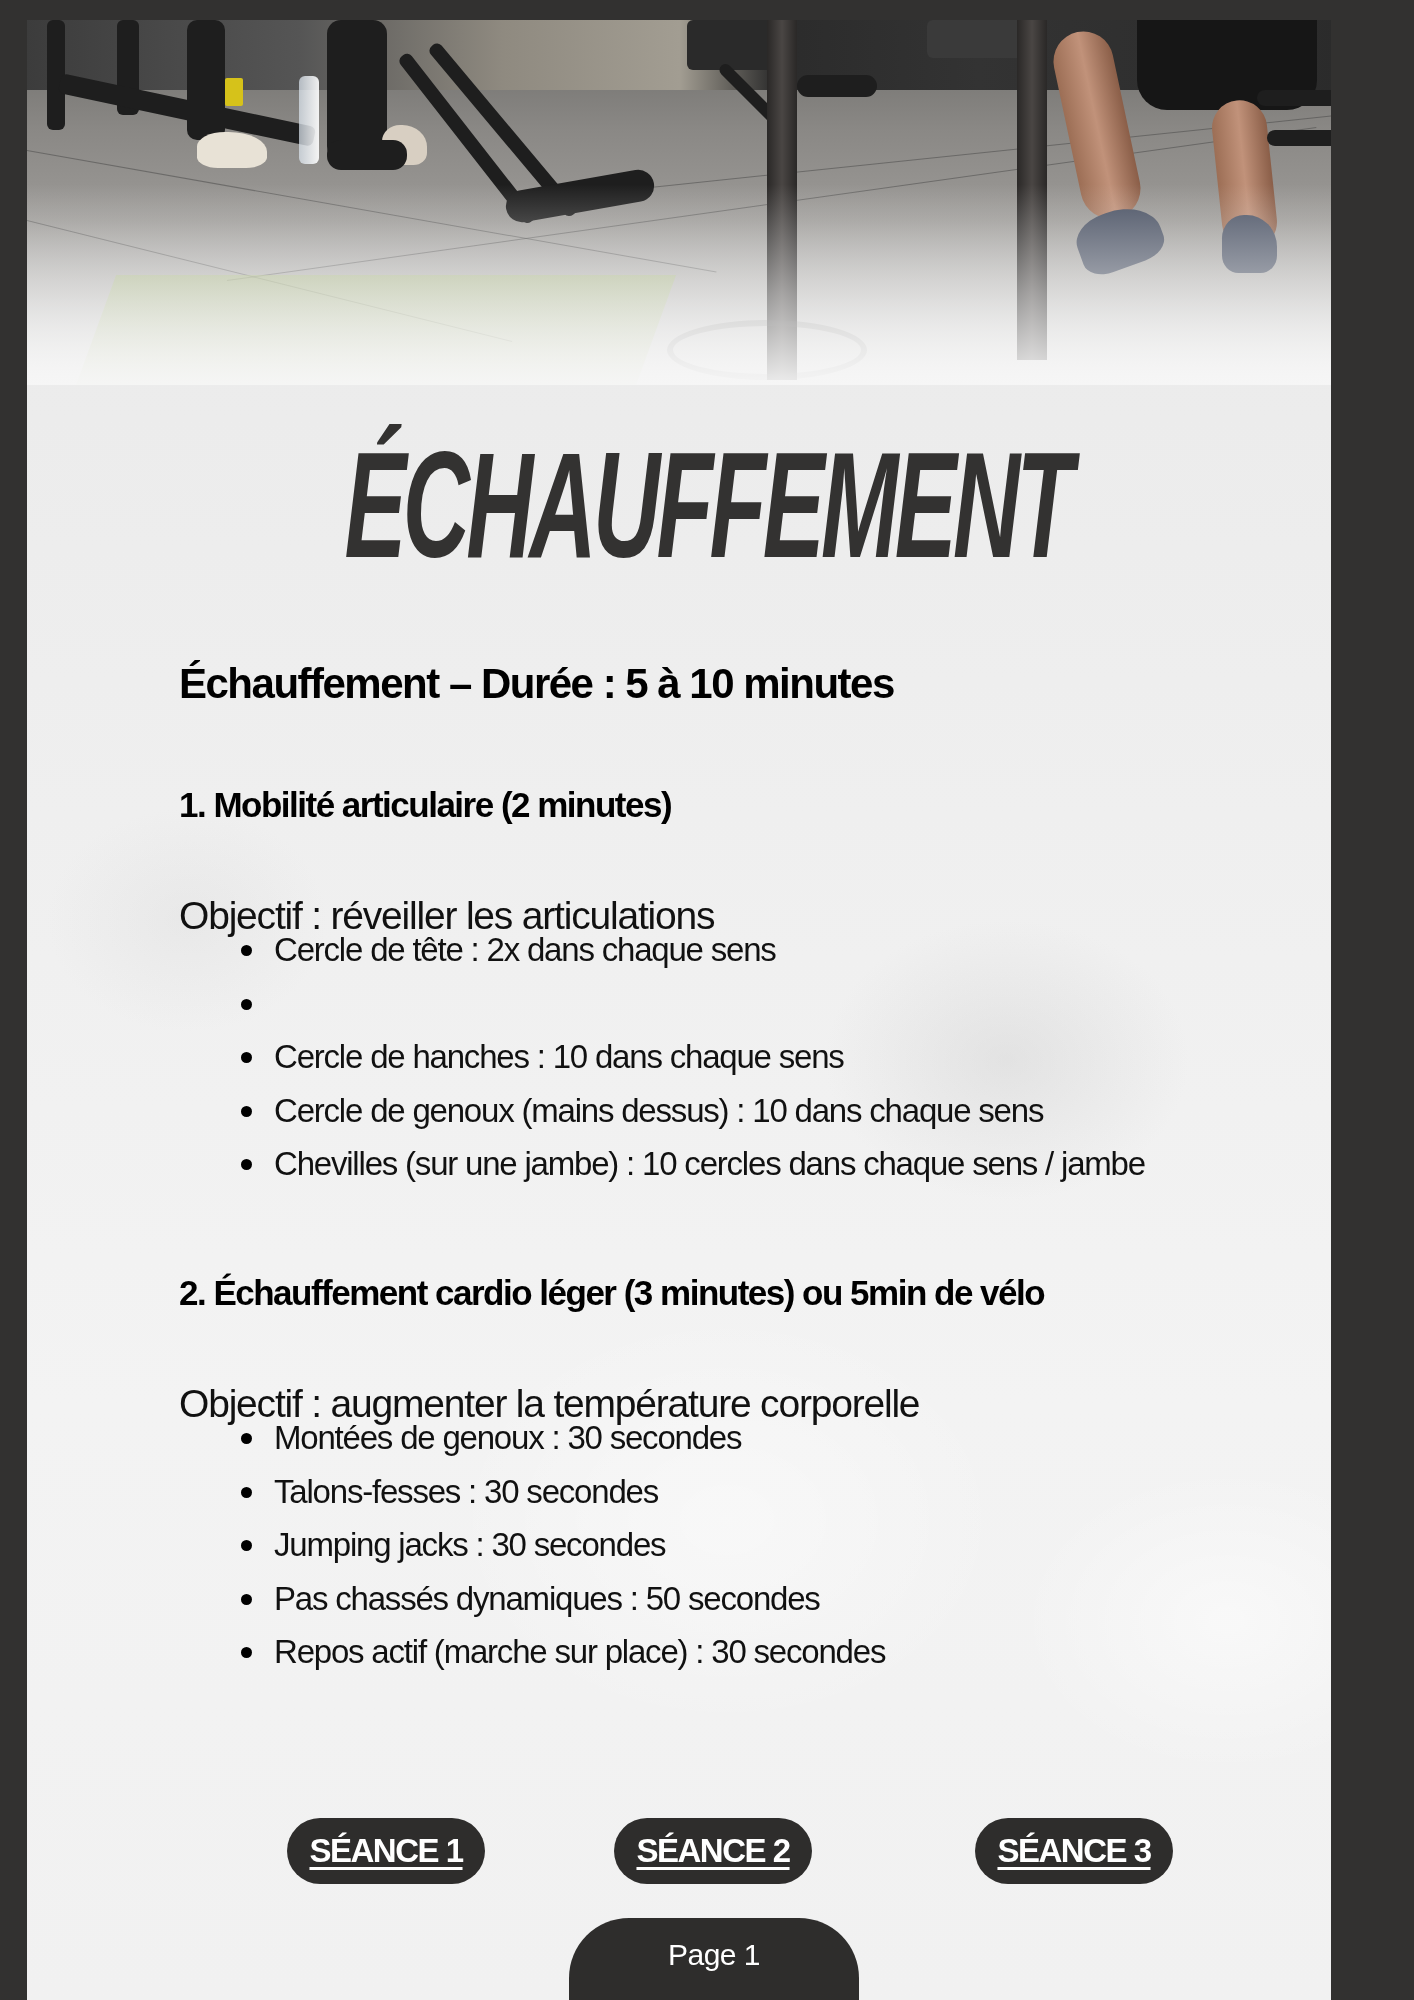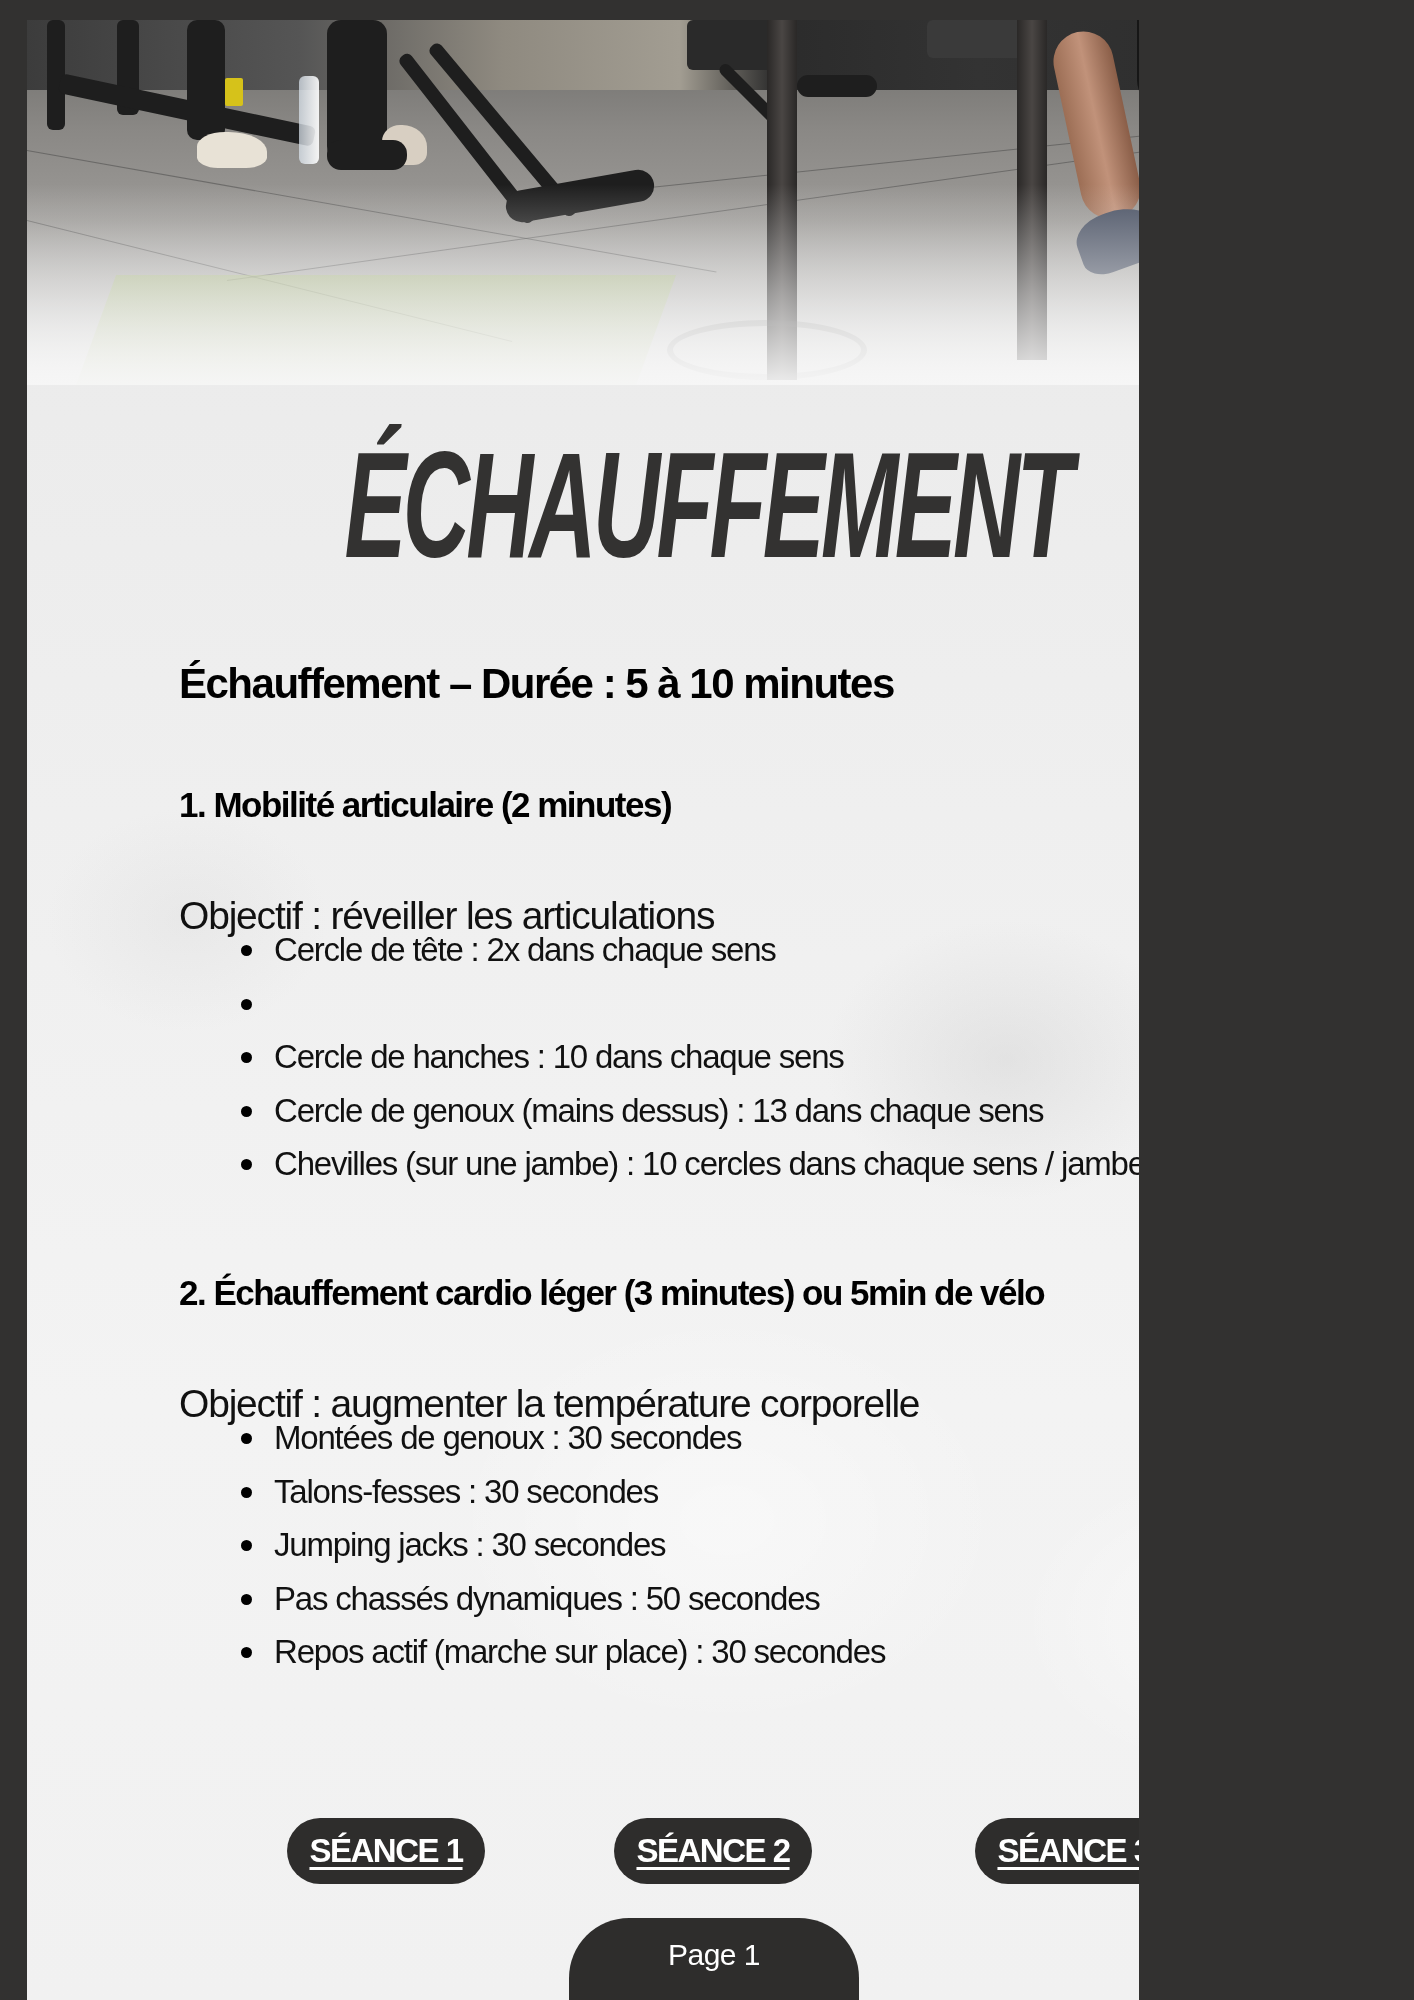--- a/index.html
+++ b/index.html
@@ -5,21 +5,21 @@
   * { box-sizing: border-box; margin: 0; padding: 0; }
   html, body { width: 1414px; height: 2000px; overflow: hidden; }
   body {
     background: #323130;
     font-family: "Liberation Sans", "DejaVu Sans", sans-serif;
     position: relative;
   }
   .page {
     position: absolute;
     left: 27px; top: 20px;
-    width: 1112px; height: 1980px;
+    width: 1304px; height: 1980px;
     background:
       radial-gradient(ellipse 260px 200px at 980px 1040px, rgba(200,200,200,0.35), transparent 70%),
       radial-gradient(ellipse 200px 160px at 160px 900px, rgba(215,215,215,0.3), transparent 70%),
       radial-gradient(ellipse 300px 220px at 1200px 1600px, rgba(255,255,255,0.5), transparent 70%),
       radial-gradient(ellipse 400px 300px at 700px 1500px, rgba(255,255,255,0.45), transparent 70%),
       linear-gradient(180deg, #e9e9e9 0%, #efefef 40%, #f3f3f3 70%, #f1f1f1 100%);
     overflow: hidden;
   }
   
   .hero {
@@ -153,21 +153,21 @@
 
   <div class="content">
     <h2 class="h-main">Échauffement – Durée : 5 à 10 minutes</h2>
 
     <h3 class="h-sec" style="top:765px;">1. Mobilité articulaire (2 minutes)</h3>
     <p class="objective" style="top:874px;">Objectif : réveiller les articulations</p>
     <ul class="list" style="top:903px;">
       <li><span class="dot"></span><span>Cercle de tête : 2x dans chaque sens</span></li>
       <li><span class="dot"></span></li>
       <li><span class="dot"></span><span>Cercle de hanches : 10 dans chaque sens</span></li>
-      <li><span class="dot"></span><span>Cercle de genoux (mains dessus) : 13 dans chaque sens</span></li>
+      <li><span class="dot"></span><span>Cercle de genoux (mains dessus) : 10 dans chaque sens</span></li>
       <li><span class="dot"></span><span>Chevilles (sur une jambe) : 10 cercles dans chaque sens / jambe</span></li>
     </ul>
 
     <h3 class="h-sec" style="top:1253px;">2. Échauffement cardio léger (3 minutes) ou 5min de vélo</h3>
     <p class="objective" style="top:1362px;"> Objectif : augmenter la température corporelle</p>
     <ul class="list" style="top:1391px;">
       <li><span class="dot"></span><span>Montées de genoux : 30 secondes</span></li>
       <li><span class="dot"></span><span>Talons-fesses : 30 secondes</span></li>
       <li><span class="dot"></span><span>Jumping jacks : 30 secondes</span></li>
       <li><span class="dot"></span><span>Pas chassés dynamiques : 50 secondes</span></li>

